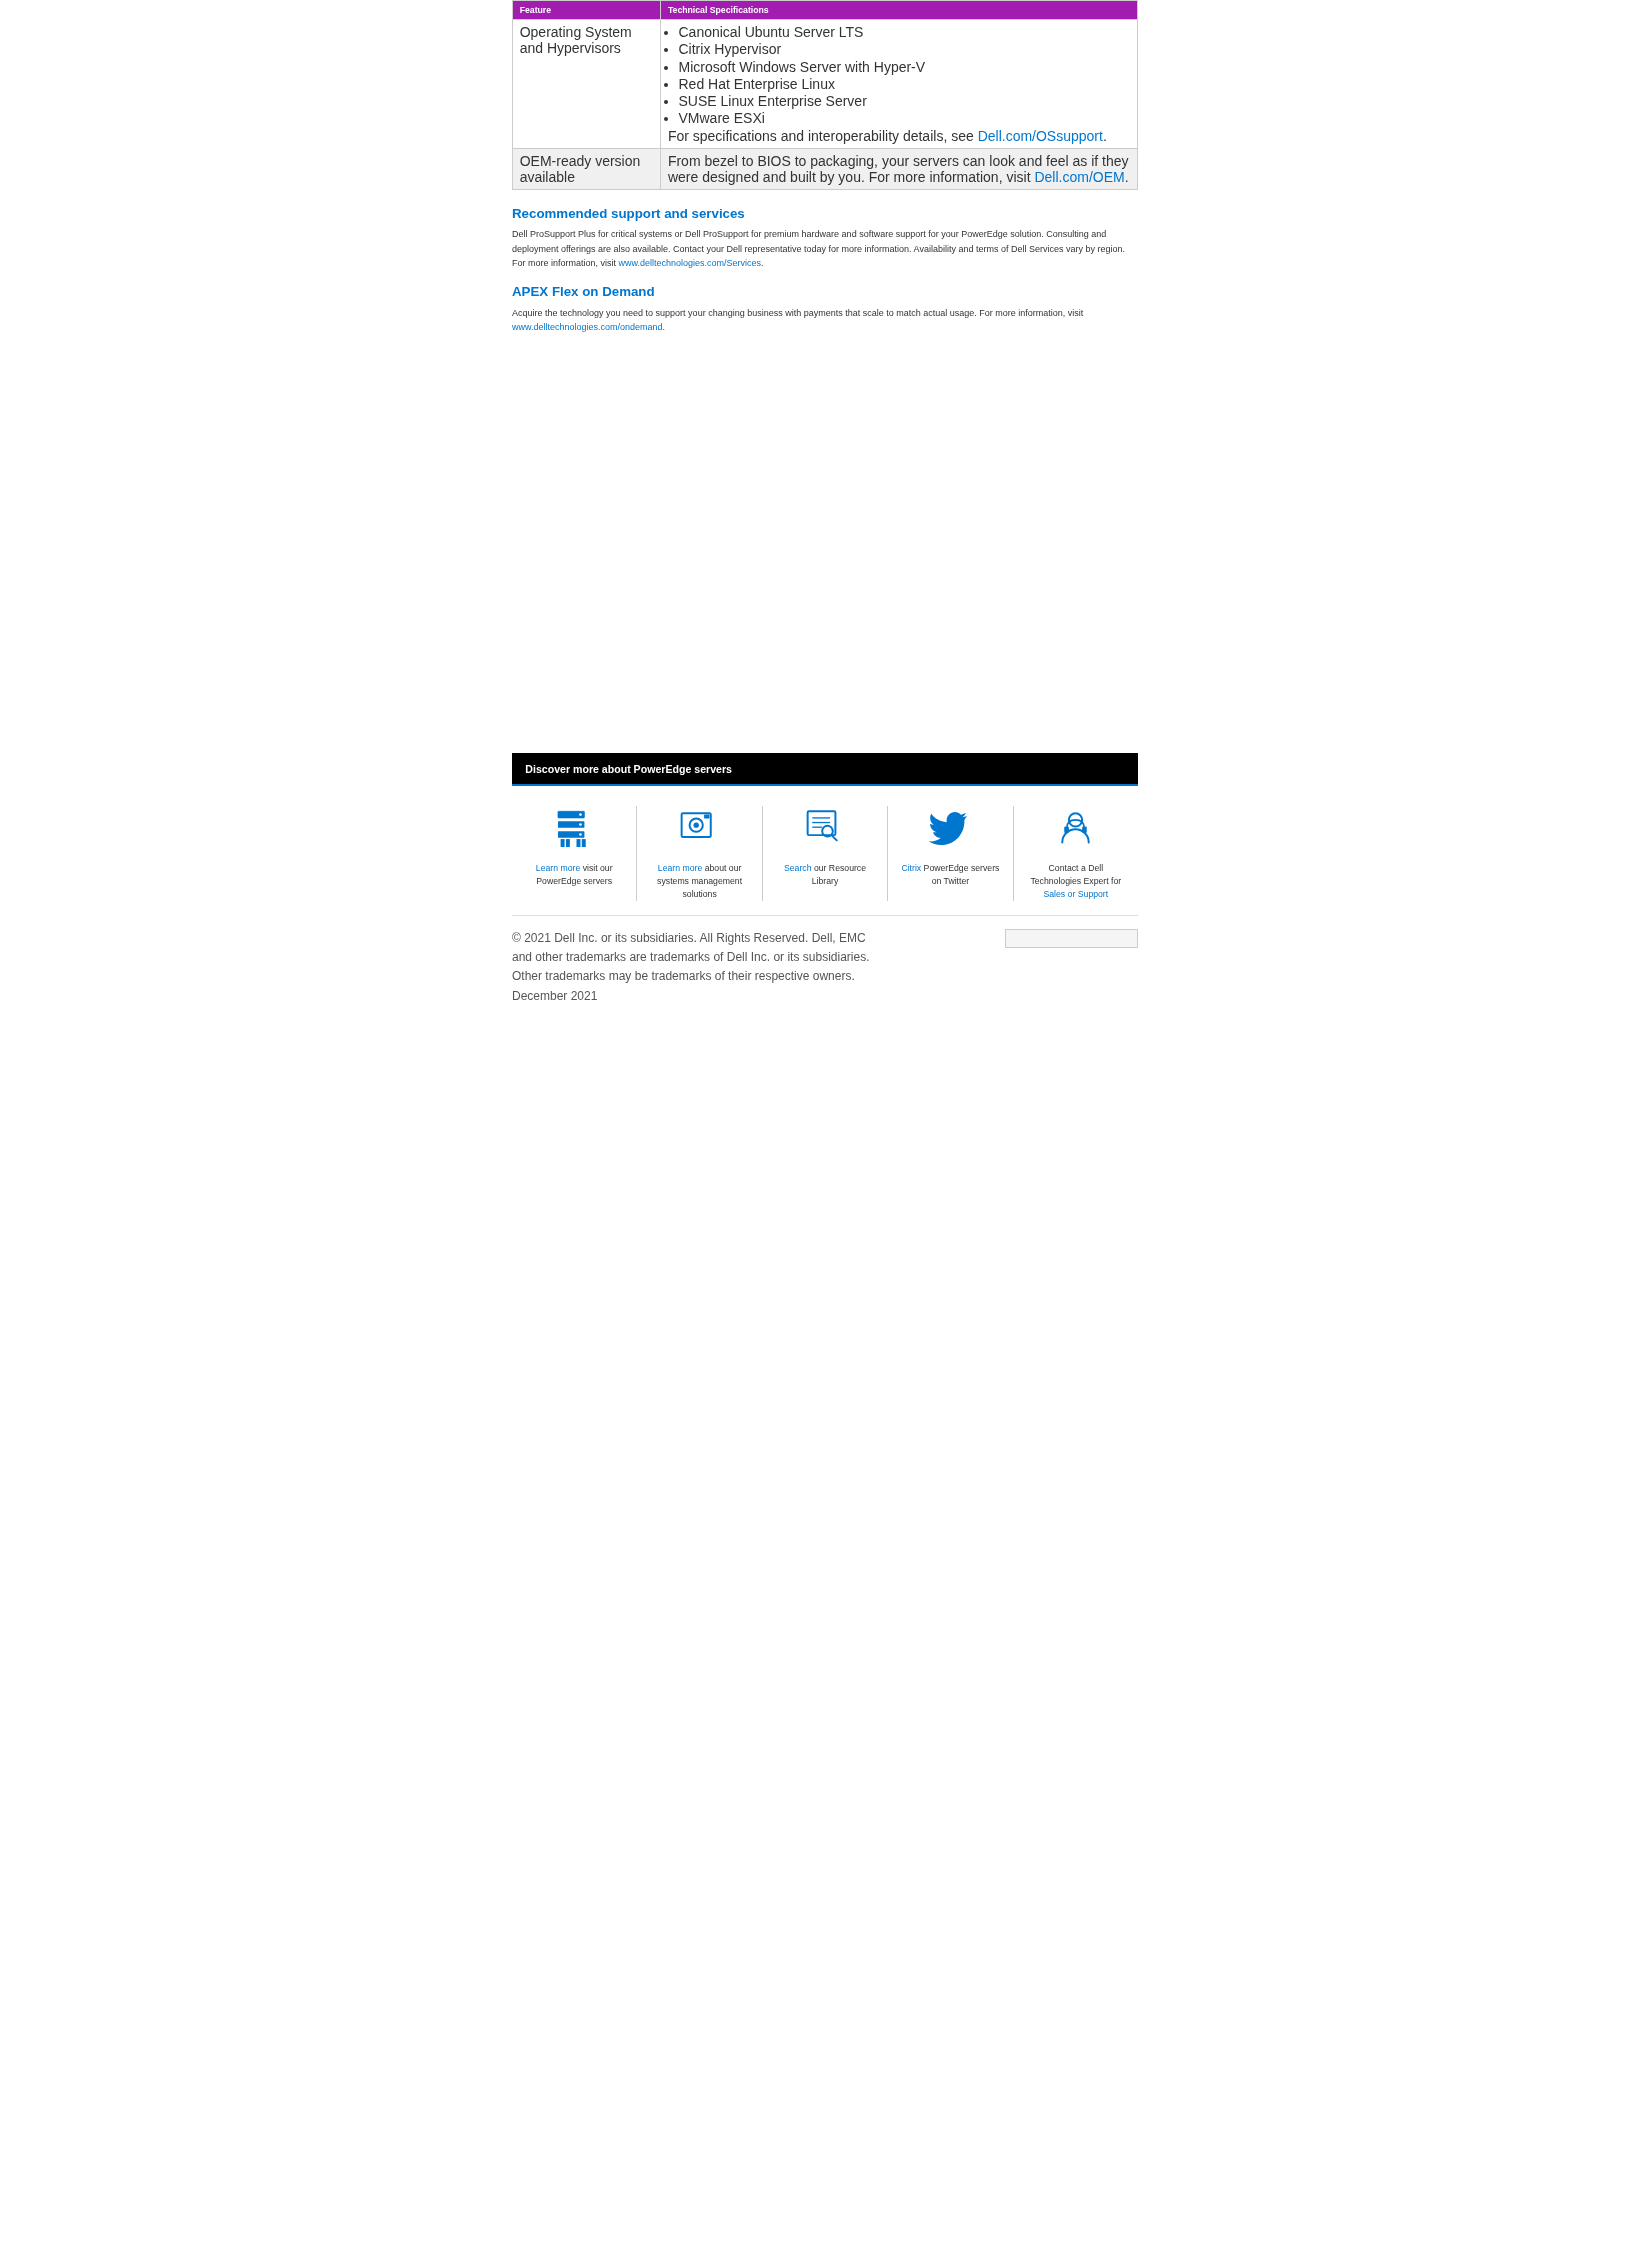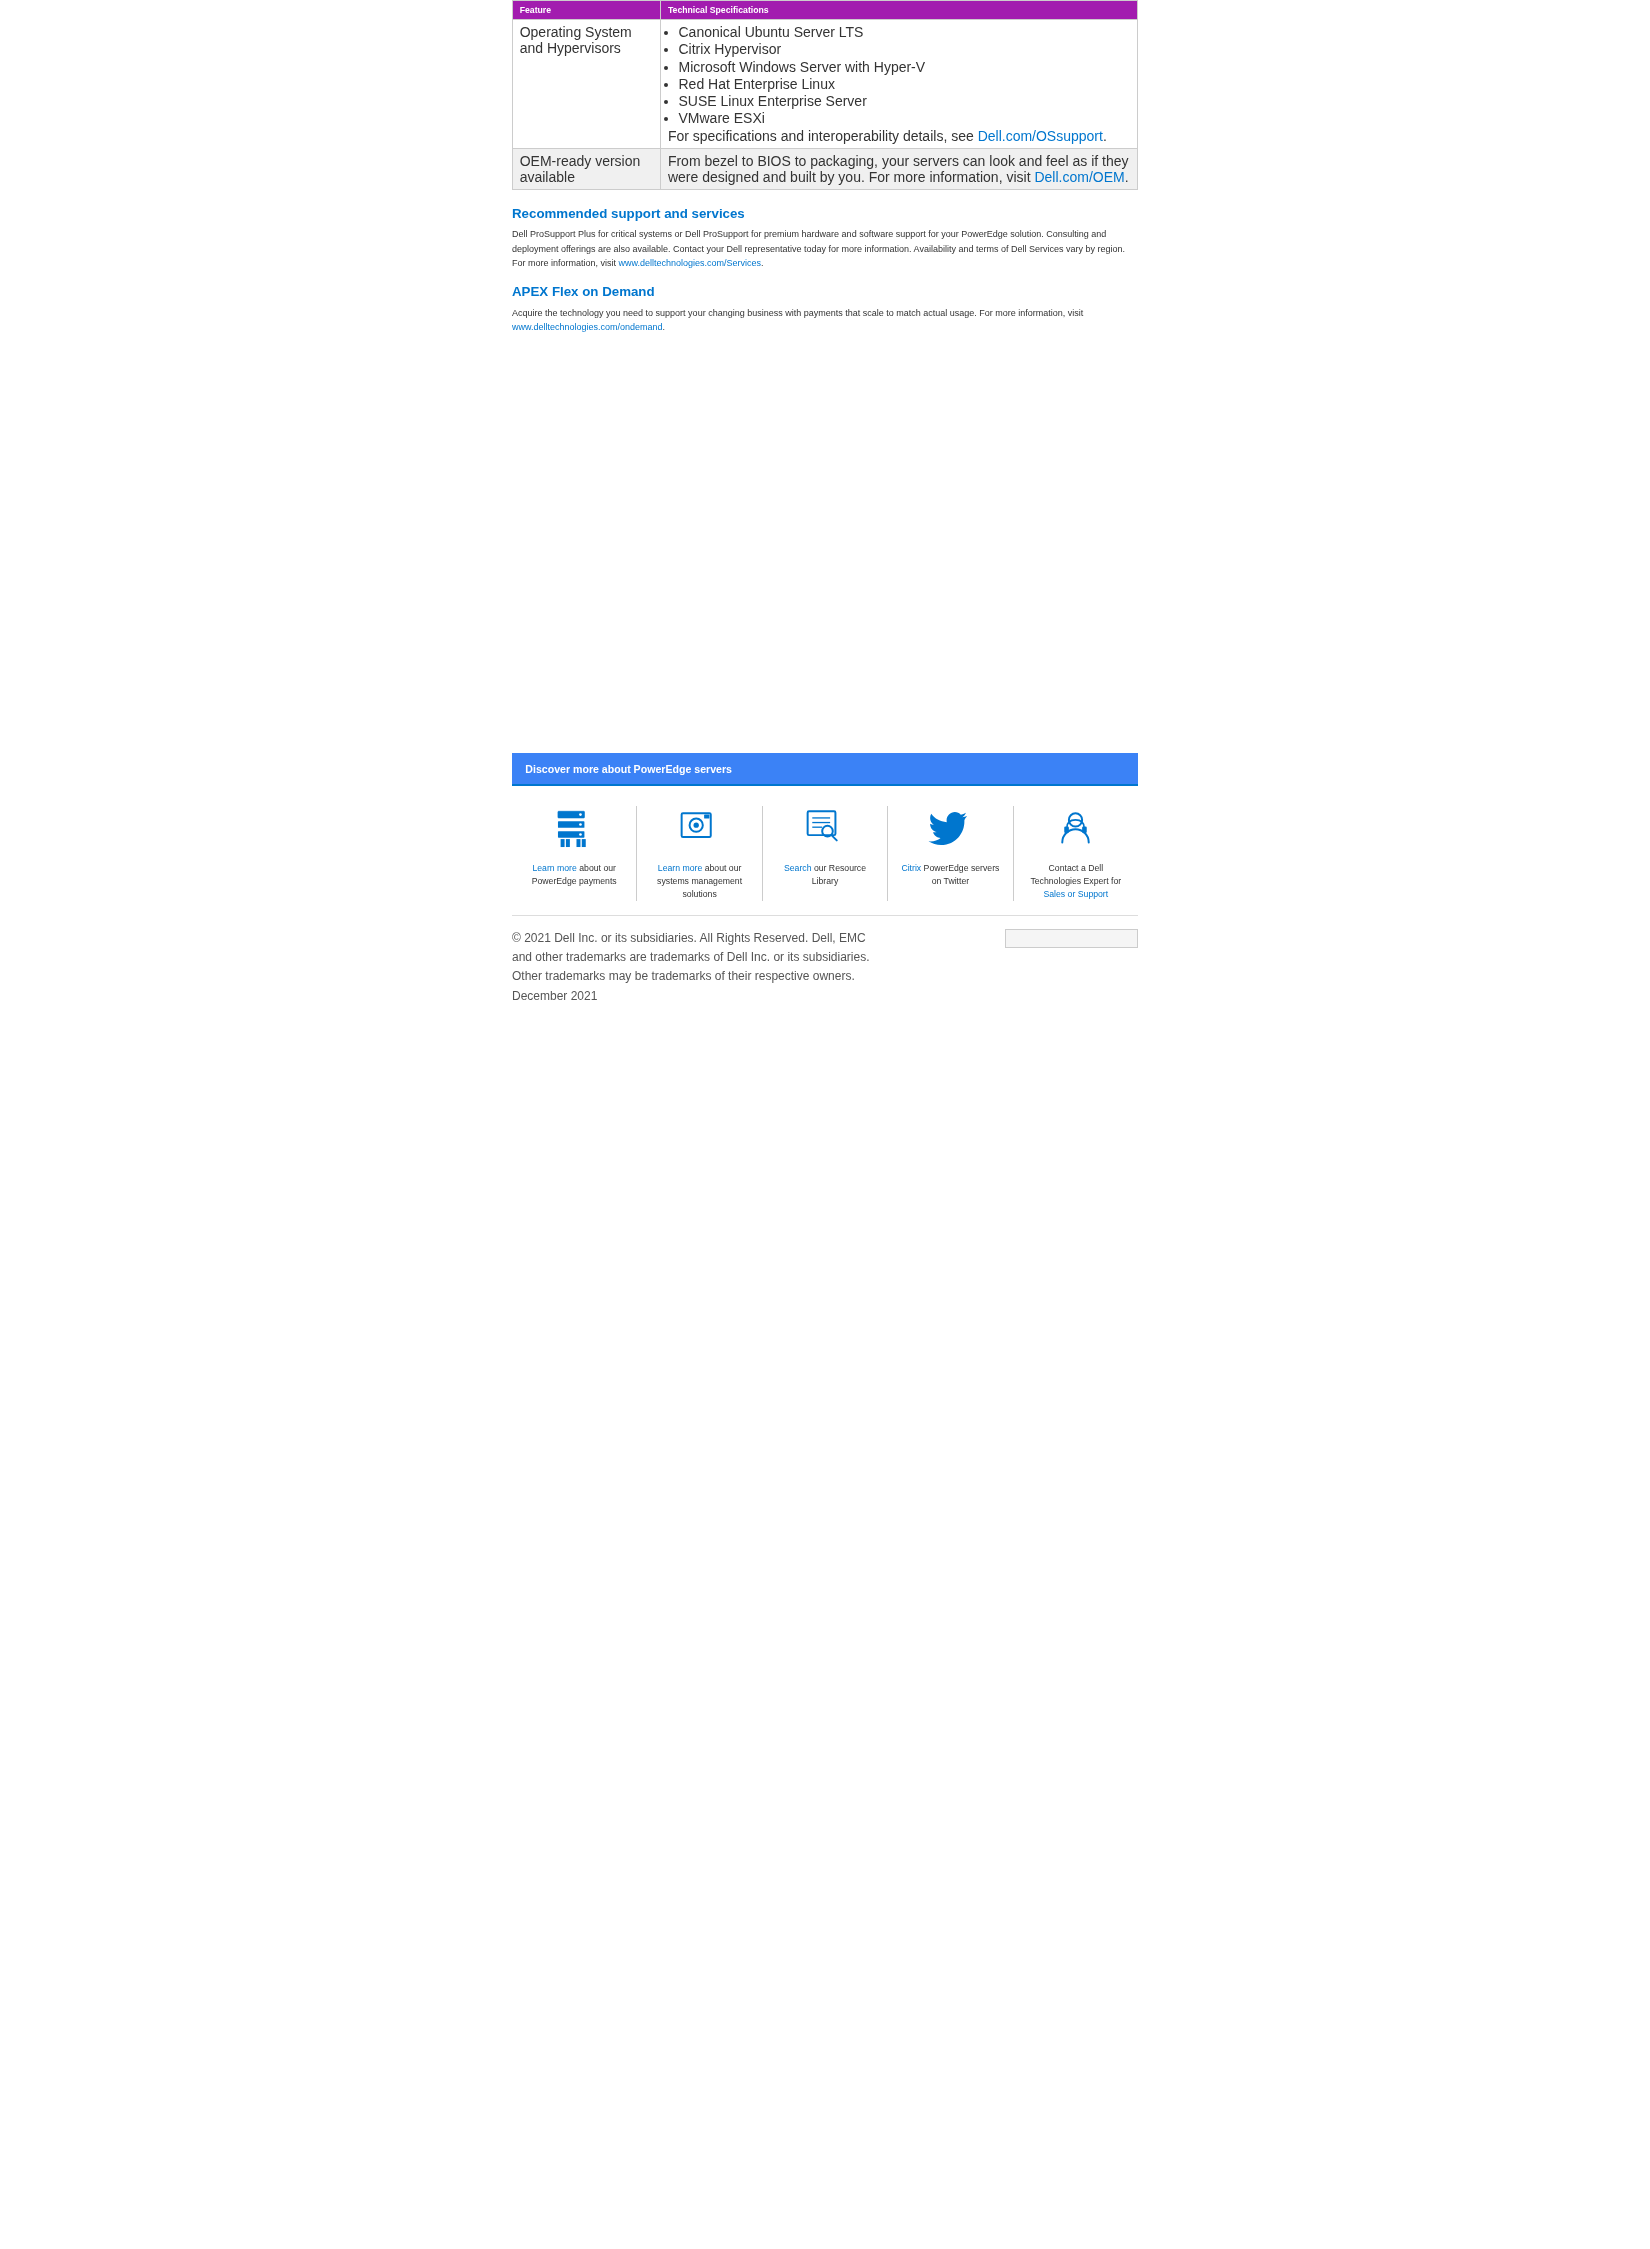--- a/index.html
+++ b/index.html
@@ -65,21 +65,21 @@
       margin-bottom: 13.3px;
     }
 
     
     .spacer {
       height: 399px;
     }
 
     
     .discover-bar {
-      background: #3b82f6;
+      background: #000000;
       color: #fff;
       padding: 9.3px 13.3px;
       font-size: 10.6px;
       font-weight: bold;
       margin-top: 6.7px;
     }
 
     
     .cards-container {
       display: flex;
@@ -201,21 +201,21 @@
         <circle cx="44" cy="25" r="2" fill="#fff"></circle>
         <rect x="10" y="35" width="40" height="10" rx="1" fill="#0076CE"></rect>
         <circle cx="44" cy="40" r="2" fill="#fff"></circle>
         <rect x="14" y="47" width="6" height="12" fill="#0076CE"></rect>
         <rect x="22" y="47" width="6" height="12" fill="#0076CE"></rect>
         <rect x="38" y="47" width="6" height="12" fill="#0076CE"></rect>
         <rect x="46" y="47" width="6" height="12" fill="#0076CE"></rect>
       </svg>
     </div>
     <div class="card-text">
-      <a class="highlight" href="#">Learn more</a><span> about our PowerEdge payments</span>
+      <a class="highlight" href="#">Learn more</a><span> visit our PowerEdge servers</span>
     </div>
   </div>
 
   <div class="card">
     <div class="card-icon">
       <svg width="47" height="43" viewBox="0 0 70 65" fill="none" xmlns="http://www.w3.org/2000/svg">
         <rect x="8" y="8" width="44" height="36" rx="2" stroke="#0076CE" stroke-width="3" fill="none"></rect>
         <circle cx="30" cy="26" r="10" stroke="#0076CE" stroke-width="3" fill="none"></circle>
         <circle cx="30" cy="26" r="4" fill="#0076CE"></circle>
         <rect x="42" y="10" width="8" height="6" rx="1" fill="#0076CE"></rect>

